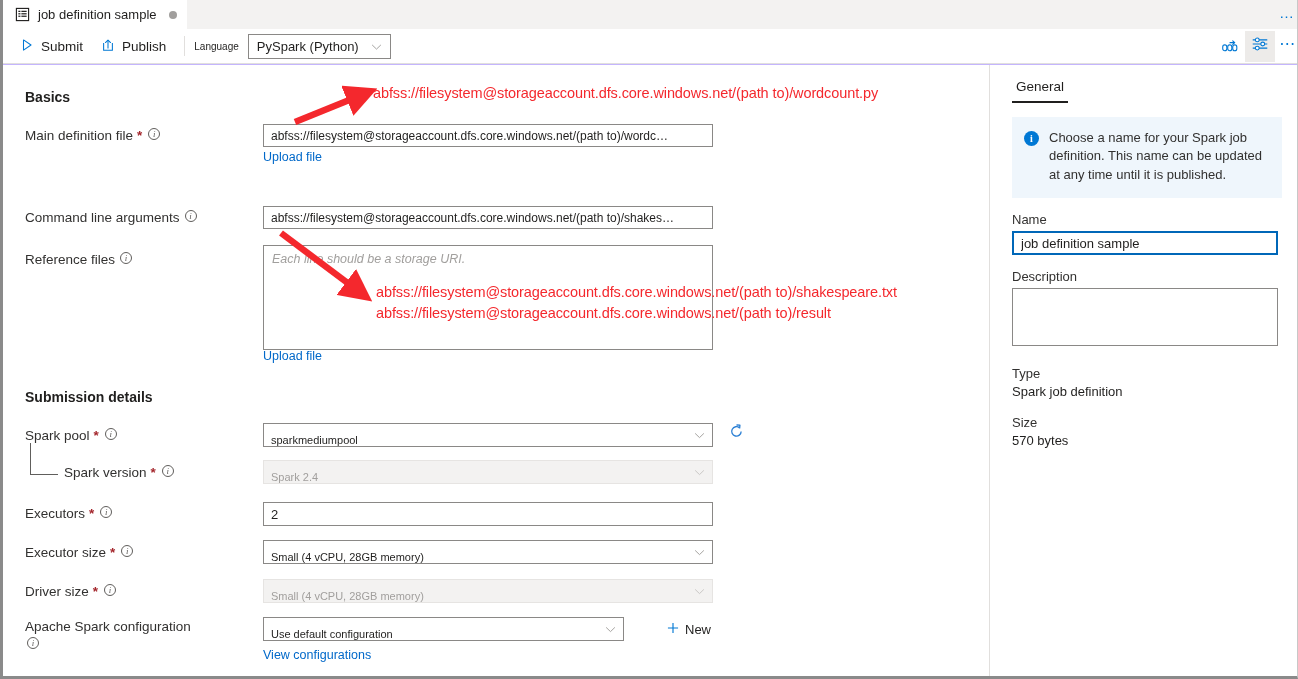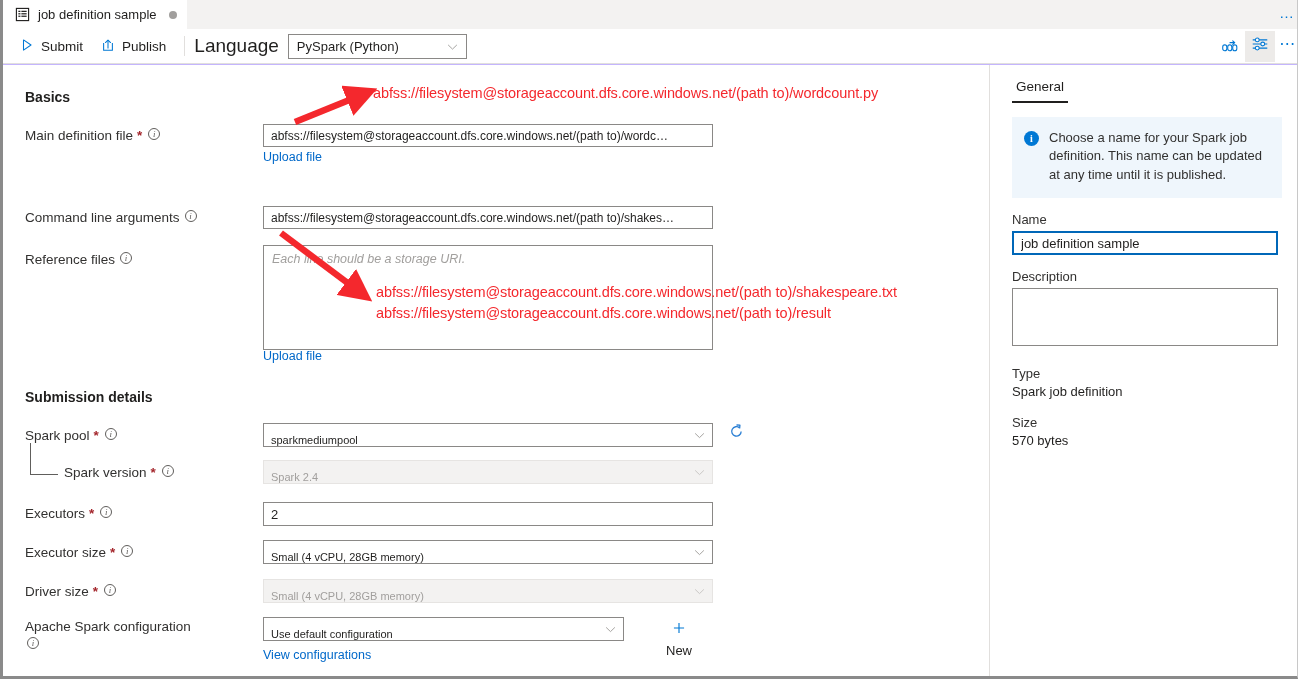--- a/index.html
+++ b/index.html
@@ -65,24 +65,24 @@
   .cmd-btn {
     display: flex; align-items: center; gap: 7px;
     height: 28px; padding: 0 9px;
     font-size: 13.5px; color: #201f1e;
     cursor: pointer; background: transparent; border: none;
     font-family: "Liberation Sans", sans-serif;
   }
   .cmd-sep {
     width: 1px; height: 20px; background: #e1dfdd; margin: 0 9px;
   }
-  .lang-label { font-size: 19px; color: #201f1e; margin-right: 9px; }
+  .lang-label { font-size: 10px; color: #201f1e; margin-right: 9px; }
   .lang-select {
     position: relative;
-    width: 179px; height: 25px;
+    width: 143px; height: 25px;
     border: 1px solid #8a8886;
     background: #ffffff;
     display: flex; align-items: center;
     padding: 0 8px;
     font-size: 13px; color: #201f1e;
     cursor: pointer;
   }
   .lang-select .chev {
     position: absolute; right: 8px; top: 50%;
     transform: translateY(-50%);
@@ -463,21 +463,21 @@
         <span class="info-i">i</span>
       </div>
       <div class="combo" style="left:260px; top:552px; width:361px;">
         <span>Use default configuration</span>
         <span class="chev">
           <svg width="11" height="7" viewBox="0 0 12 8">
               <path d="M1 1.6 L6 6.4 L11 1.6" fill="none" stroke="#a19f9d" stroke-width="1.1"></path>
             </svg>
         </span>
       </div>
-      <div class="new-btn" style="left:663px; top:556px;flex-direction:column;">
+      <div class="new-btn" style="left:663px; top:556px;">
         <span>
           <svg width="14" height="14" viewBox="0 0 16 16">
               <path d="M8 2.2 V13.8 M2.2 8 H13.8" fill="none" stroke="#0078d4" stroke-width="1.3"></path>
             </svg>
         </span>
         <span>New</span>
       </div>
       <div class="link" style="left:260px; top:583px;">View configurations</div>
 
       <svg class="arrow-svg" style="left:290px; top:20px; width:100px; height:40px;" viewBox="0 0 100 40">

